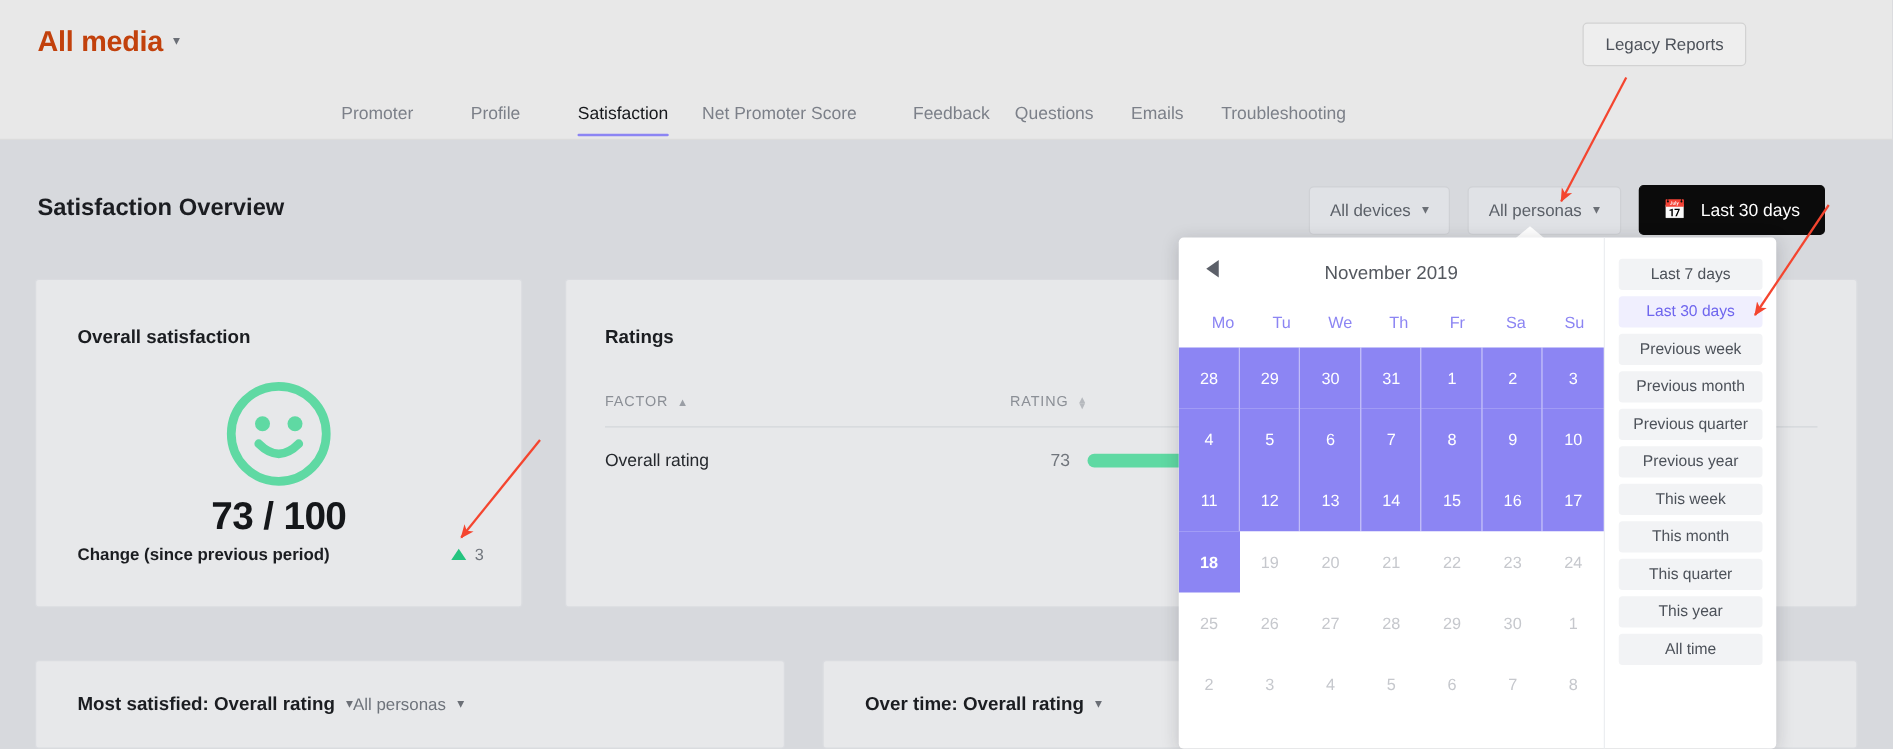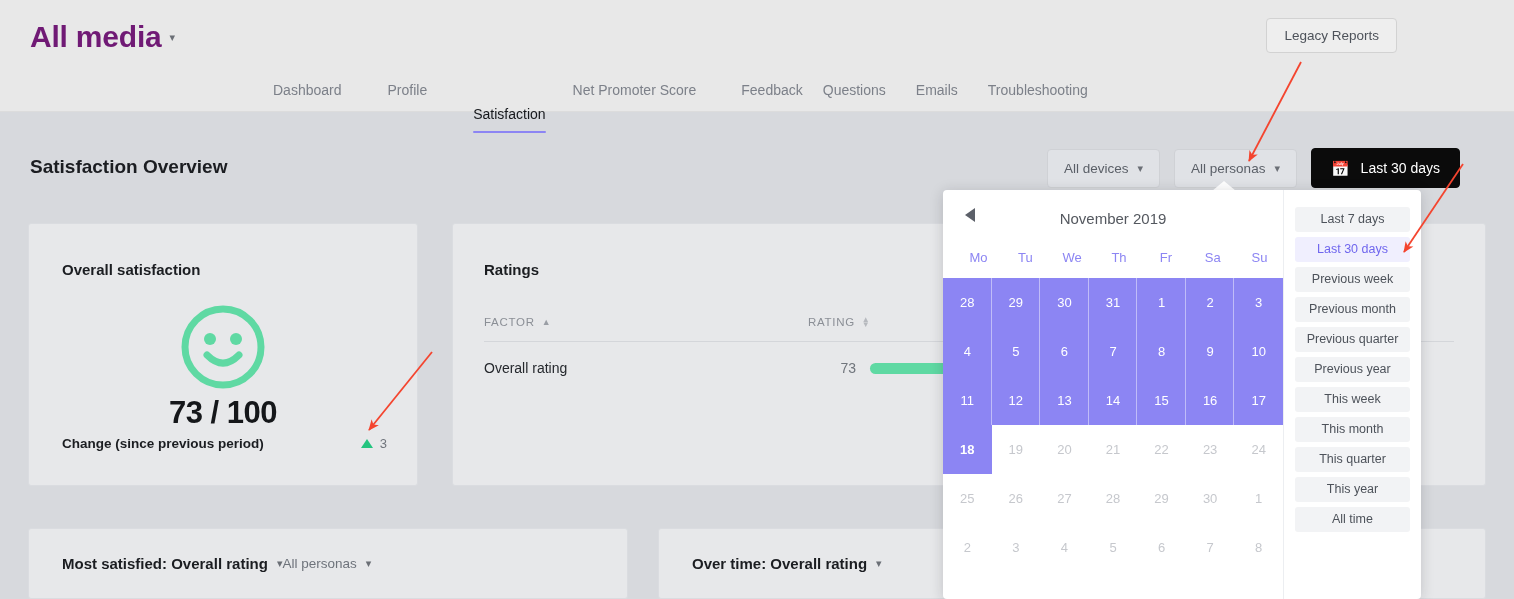--- a/index.html
+++ b/index.html
@@ -14,40 +14,40 @@
   
   .topbar {
     position: absolute; left: 0; top: 0; width: 1514px; height: 112px;
     background: #e8e8e8; border-bottom: 1px solid #dcdcdc;
   }
   .brand {
     position: absolute; left: 30px; top: 20px;
     display: flex; align-items: center; gap: 8px;
   }
   .brand-title {
-    font-size: 30px; font-weight: bold; color: #701a75; letter-spacing: -0.2px;
+    font-size: 23px; font-weight: bold; color: #c2410c; letter-spacing: -0.2px;
   }
   .caret {
     display: inline-block; color: #6b6f76; font-size: 11px; line-height: 1;
   }
   .legacy-btn {
     position: absolute; right: 117px; top: 18px;
     padding: 9px 17px; border: 1px solid #d2d2d2; border-radius: 4px;
     background: #eeeeee; color: #4d525a; font-size: 13.5px;
     cursor: pointer;
   }
   .tabs {
     position: absolute; left: 273px; top: 82px;
     display: flex; align-items: flex-start; gap: 0;
   }
   .tab {
     font-size: 14px; color: #7c8089; padding: 0 23px 0 0; cursor: pointer;
     white-space: nowrap; position: relative;
   }
-  .tab.active { color: #16181c; font-weight: 500; margin-top: 24px; }
+  .tab.active { color: #16181c; font-weight: 500; }
   .tab.active .tab-underline {
     position: absolute; left: 8px; right: 31px; bottom: -11px; height: 2px;
     background: #8c85f3; border-radius: 2px;
   }
 
   
   .page-title {
     position: absolute; left: 30px; top: 156px;
     font-size: 19px; font-weight: bold; color: #1b1d21;
   }
@@ -203,21 +203,21 @@
   <div class="topbar">
     <div class="brand">
       <span class="brand-title">All media</span>
       <span class="caret">▾</span>
     </div>
 
     <button class="legacy-btn">Legacy Reports</button>
 
     <div class="tabs">
       <div class="tab" style="padding-right:46px">
-        <span>Dashboard</span>
+        <span>Promoter</span>
       </div>
       <div class="tab" style="padding-right:46px">
         <span>Profile</span>
       </div>
       <div class="tab active" style="padding-right:27px">
         <span>Satisfaction</span>
         <span class="tab-underline" style="left:0;right:27px"></span>
       </div>
       <div class="tab" style="padding-right:45px">
         <span>Net Promoter Score</span>

